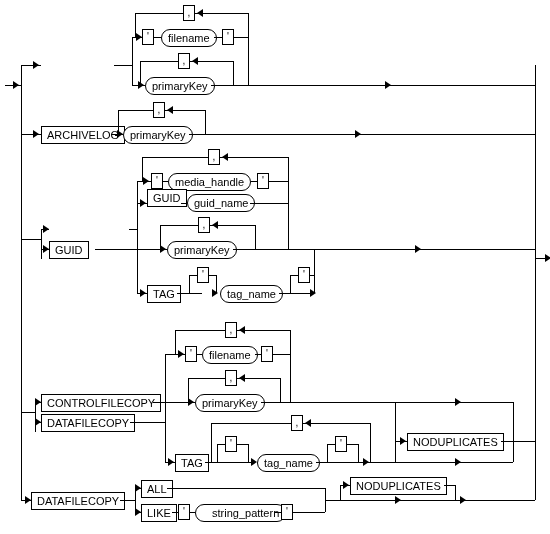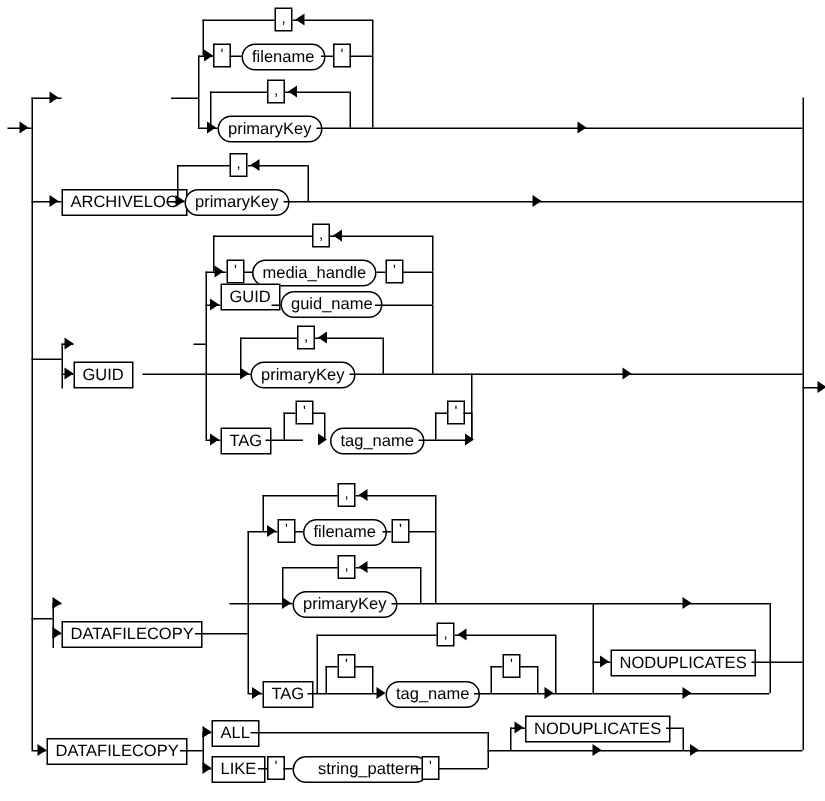--- a/index.html
+++ b/index.html
@@ -204,20 +204,21 @@
   <div class="line-v" style="left:283px; top:198px; height:46px;"></div>
   <div class="line-v" style="left:309px; top:244px; height:44px;"></div>
   <div class="line-h" style="left:283px; top:244px; width:26px;"></div>
   <div class="line-h" style="left:309px; top:244px; width:221px;"></div>
   <div class="arrow-r" style="left:410px; top:240px;"></div>
 
   <div class="line-h" style="left:16px; top:407px; width:14px;"></div>
   <div class="line-v" style="left:30px; top:397px; height:30px;"></div>
   <div class="line-h" style="left:30px; top:397px; width:6px;"></div>
   <div class="arrow-r" style="left:30px; top:393px;"></div>
+  <div class="box" style="left:36px; top:389px;">CONTROLFILECOPY</div>
   <div class="line-h" style="left:30px; top:417px; width:6px;"></div>
   <div class="arrow-r" style="left:30px; top:413px;"></div>
   <div class="box" style="left:36px; top:409px;">DATAFILECOPY</div>
   <div class="line-h" style="left:148px; top:397px; width:12px;"></div>
   <div class="line-h" style="left:125px; top:417px; width:35px;"></div>
   <div class="line-v" style="left:160px; top:349px; height:108px;"></div>
 
   <div class="line-h" style="left:160px; top:349px; width:20px;"></div>
   <div class="arrow-r" style="left:173px; top:345px;"></div>
   <div class="qbox" style="left:180px; top:341px;">'</div>

